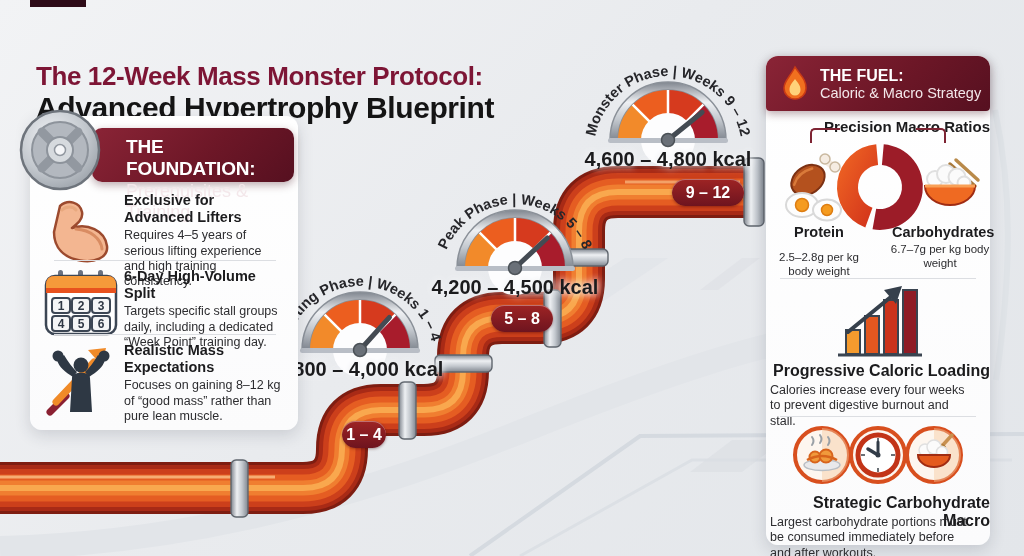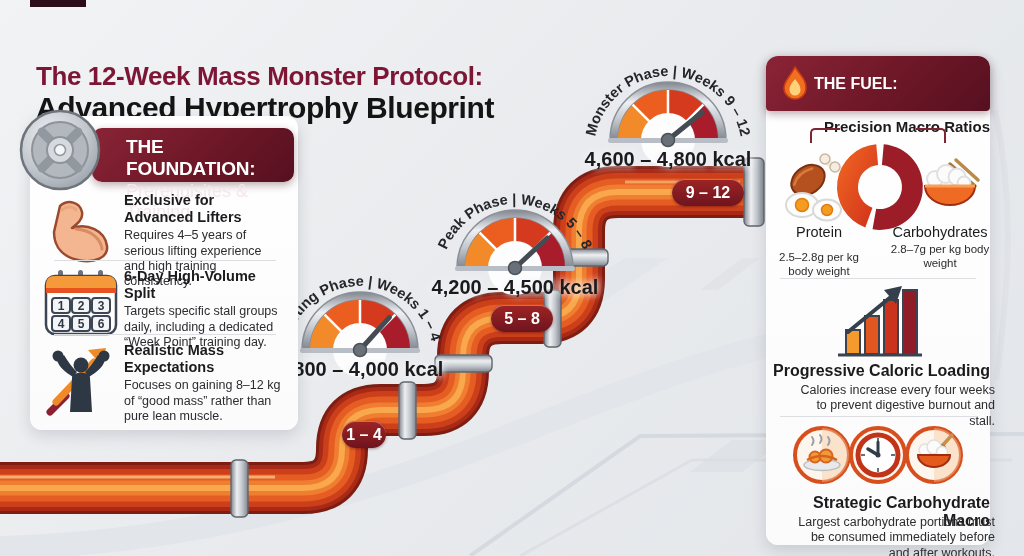--- a/index.html
+++ b/index.html
@@ -19,43 +19,43 @@
   #foundation-card{left:30px;top:116px;width:268px;height:314px;}
   #fuel-card{left:766px;top:56px;width:224px;height:489px;}
 
   .banner{position:absolute;background:linear-gradient(135deg,#8a2436 0%,#6d1727 55%,#561020 100%);
           color:#fff;border-radius:10px;box-shadow:0 3px 8px rgba(60,10,20,.35);}
   #foundation-banner{left:62px;top:12px;width:202px;height:54px;padding:8px 10px 8px 34px;}
   #foundation-banner .b1{font-size:19px;font-weight:800;letter-spacing:-0.2px;}
   #foundation-banner .b2{font-size:18px;font-weight:400;color:#f3e7ea;margin-top:1px;}
   #fuel-banner{left:0;top:0;width:224px;height:55px;border-radius:12px 12px 4px 4px;
                display:flex;align-items:center;padding-left:14px;}
-  #fuel-banner .txt{margin-left:4px;}
+  #fuel-banner .txt{margin-left:10px;}
   #fuel-banner .b1{font-size:16px;font-weight:800;}
   #fuel-banner .b2{font-size:14.5px;font-weight:400;color:#f3e7ea;}
 
   .f-item{position:absolute;left:14px;width:240px;display:flex;}
   .f-icon{width:76px;flex:0 0 76px;position:relative;}
   .f-text{flex:1;padding-left:4px;}
   .f-head{font-size:14.5px;font-weight:800;color:#1c1c1e;line-height:1.15;}
   .f-desc{font-size:12.5px;color:#2d2d30;line-height:1.22;margin-top:3px;}
   .f-div{position:absolute;left:24px;width:222px;height:1px;background:#dcdee2;}
 
   
   .kcal{position:absolute;width:230px;text-align:center;font-size:20px;font-weight:800;color:#1b1b1d;
         text-shadow:0 0 6px #f2f3f5,0 0 10px #f2f3f5;}
   .badge{position:absolute;height:27px;border-radius:14px;color:#fff;font-size:16px;font-weight:800;
          display:flex;align-items:center;justify-content:center;
          background:linear-gradient(180deg,#9e2424,#6e141f);box-shadow:inset 0 1px 0 rgba(255,255,255,.35),0 1px 3px rgba(60,0,0,.4);}
 
   
   .fuel-h{position:absolute;width:224px;text-align:right;font-weight:800;color:#1b1b1d;}
-  .fuel-d{position:absolute;width:200px;left:29px;text-align:right;font-size:12.5px;color:#2d2d30;line-height:1.22;}
+  .fuel-d{position:absolute;width:200px;left:4px;text-align:left;font-size:12.5px;color:#2d2d30;line-height:1.22;}
   .fuel-div{position:absolute;left:14px;width:196px;height:1px;background:#dcdee2;}
-  .macro-label{position:absolute;text-align:center;font-size:14.5px;font-weight:400;color:#1c1c1e;}
+  .macro-label{position:absolute;text-align:center;font-size:14.5px;font-weight:700;color:#1c1c1e;}
   .macro-desc{position:absolute;text-align:center;font-size:11.5px;color:#2d2d30;line-height:1.2;}
   .bracket{position:absolute;width:30px;height:15px;}
   .bracket.l{border-top:2.5px solid #7e2433;border-left:2.5px solid #7e2433;border-top-left-radius:5px;}
   .bracket.r{border-top:2.5px solid #7e2433;border-right:2.5px solid #7e2433;border-top-right-radius:5px;}
 
   svg{position:absolute;overflow:visible;}
   .abs{position:absolute;}
 </style>
 </head>
 <body>
@@ -263,20 +263,21 @@
   </div>
 
   <div id="fuel-card" class="card">
     <div id="fuel-banner" class="banner">
       <svg width="30" height="38" viewBox="0 0 30 38" style="position:relative;left:0;top:0;">
         <path d="M15 2 C 20 10 26 14 26 23 a 11 11 0 0 1 -22 0 C 4 16 10 12 15 2 Z" fill="#f0701f" stroke="#c93a15" stroke-width="1.5"></path>
         <path d="M15 14 C 18 18 20.5 20 20.5 25 a 5.5 5.5 0 0 1 -11 0 C 9.5 20 12 18 15 14 Z" fill="#ffd27a"></path>
       </svg>
       <div class="txt">
         <div class="b1">THE FUEL:</div>
+        <div class="b2">Caloric &amp; Macro Strategy</div>
       </div>
     </div>
 
     <div class="fuel-h" style="top:62px;font-size:15px;">Precision Macro Ratios</div>
 
     <svg width="110" height="110" viewBox="-55 -55 110 110" style="left:59px;top:76px;">
       <defs>
           <linearGradient id="donutOr" x1="0" y1="0" x2="1" y2="1">
         <stop offset="0" stop-color="#f26a24"></stop>
             <stop offset="1" stop-color="#cf2e1a"></stop>
@@ -311,21 +312,21 @@
       <circle cx="43" cy="27" r="8.5" fill="#fbfbfb" stroke="#e0e0e0" stroke-width="2"></circle>
       <circle cx="50" cy="33" r="6.5" fill="#fbfbfb" stroke="#e0e0e0" stroke-width="2"></circle>
       <path d="M13 36 a 23 13 0 0 0 46 0 Z" fill="#8a2212"></path>
       <path d="M11 36 a 25 19 0 0 0 50 0 Z" fill="#ef6a22" stroke="#a02c12" stroke-width="2"></path>
       <path d="M11 36 h 50" stroke="#f9a056" stroke-width="3"></path>
     </svg>
 
     <div class="macro-label" style="left:8px;top:168px;width:90px;">Protein</div>
     <div class="macro-desc" style="left:2px;top:195px;width:102px;">2.5–2.8g per kg body weight</div>
     <div class="macro-label" style="left:126px;top:168px;width:96px;">Carbohydrates</div>
-    <div class="macro-desc" style="left:124px;top:187px;width:100px;">2.8–7g per kg body weight</div>
+    <div class="macro-desc" style="left:124px;top:187px;width:100px;">6.7–7g per kg body weight</div>
 
     <div class="fuel-div" style="top:222px;"></div>
 
     <svg width="92" height="76" viewBox="0 0 92 76" style="left:68px;top:228px;">
       <rect x="12" y="46" width="14" height="24" fill="#f59b2e" stroke="#3a4450" stroke-width="2"></rect>
       <rect x="31" y="32" width="14" height="38" fill="#e2571f" stroke="#3a4450" stroke-width="2"></rect>
       <rect x="50" y="16" width="14" height="54" fill="#cb331c" stroke="#3a4450" stroke-width="2"></rect>
       <rect x="69" y="6" width="14" height="64" fill="#8f1c26" stroke="#3a4450" stroke-width="2"></rect>
       <line x1="4" y1="71" x2="88" y2="71" stroke="#3a4450" stroke-width="3"></line>
       <line x1="14" y1="48" x2="58" y2="12" stroke="#36404c" stroke-width="4" stroke-linecap="round"></line>

